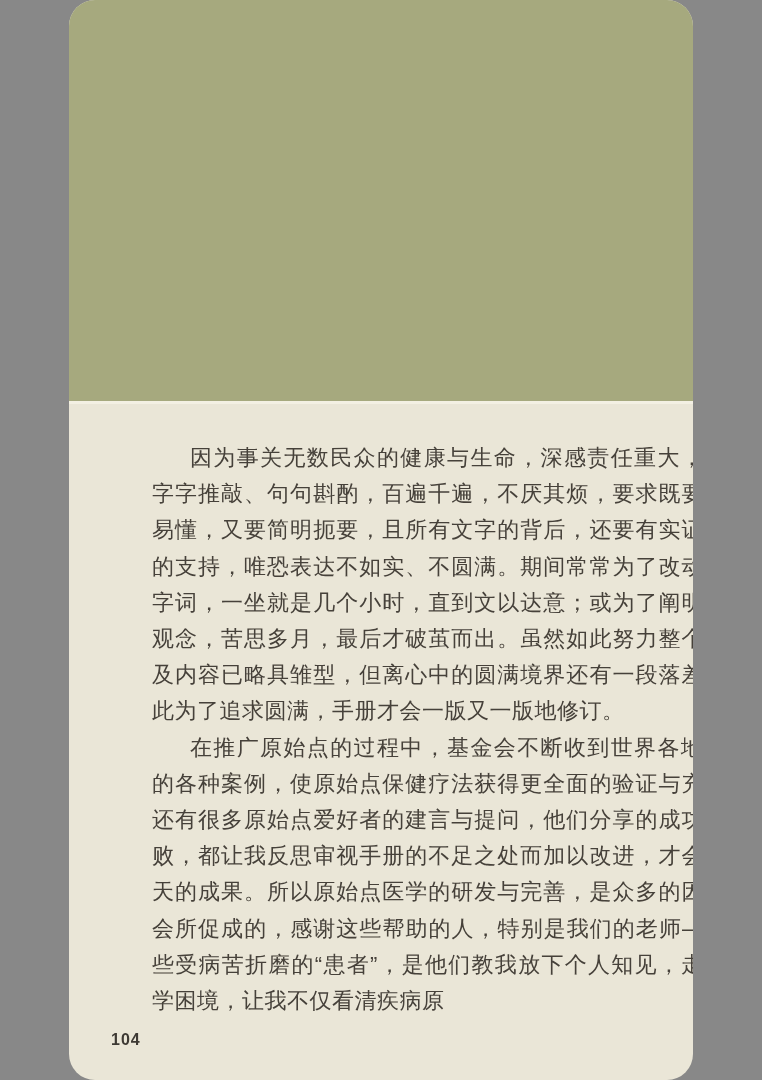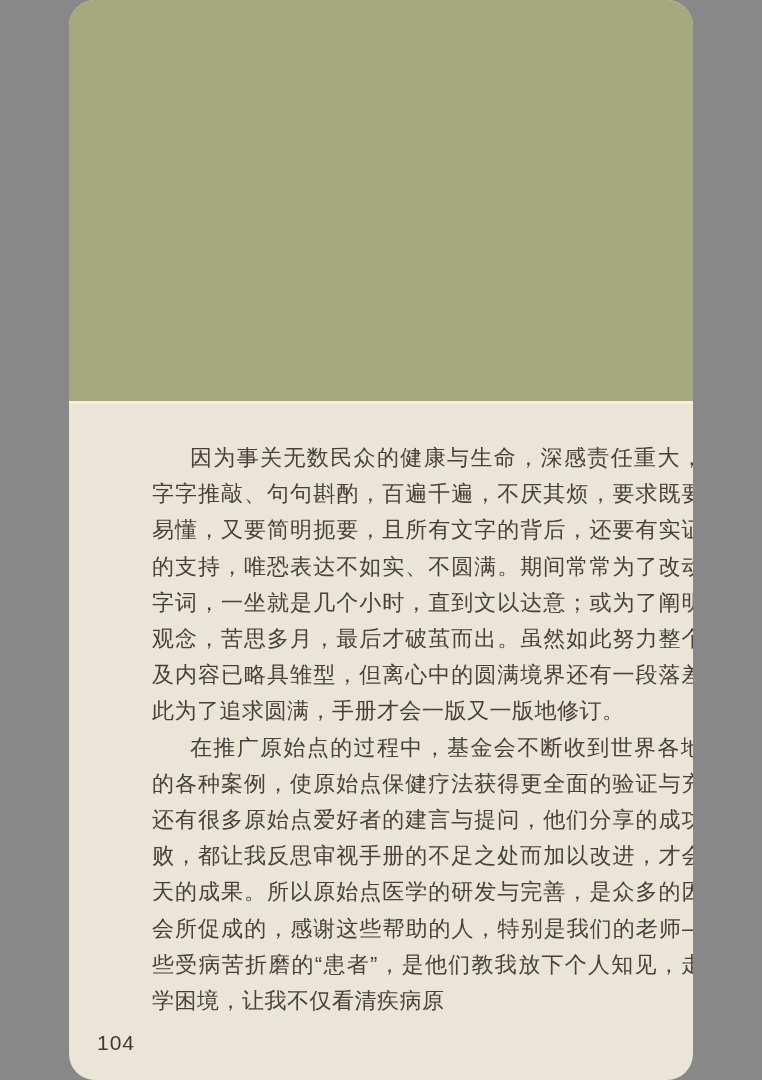--- a/index.html
+++ b/index.html
@@ -47,26 +47,26 @@
     letter-spacing: 0.5px;
   }
   .text-block p {
     margin: 0;
     text-indent: 38px;
   }
   .text-block p + p {
   }
   .page-number {
     position: absolute;
-    left: 28px;
+    left: 42px;
     top: 1031px;
-    font-size: 21px;
+    font-size: 16px;
     letter-spacing: 1px;
     color: #3e3a34;
-    font-weight: 400;
+    font-weight: 700;
   }
 </style>
 </head>
 <body>
 
 <div class="page">
 
   <div class="green-band"></div>
   <div class="band-edge"></div>
 

